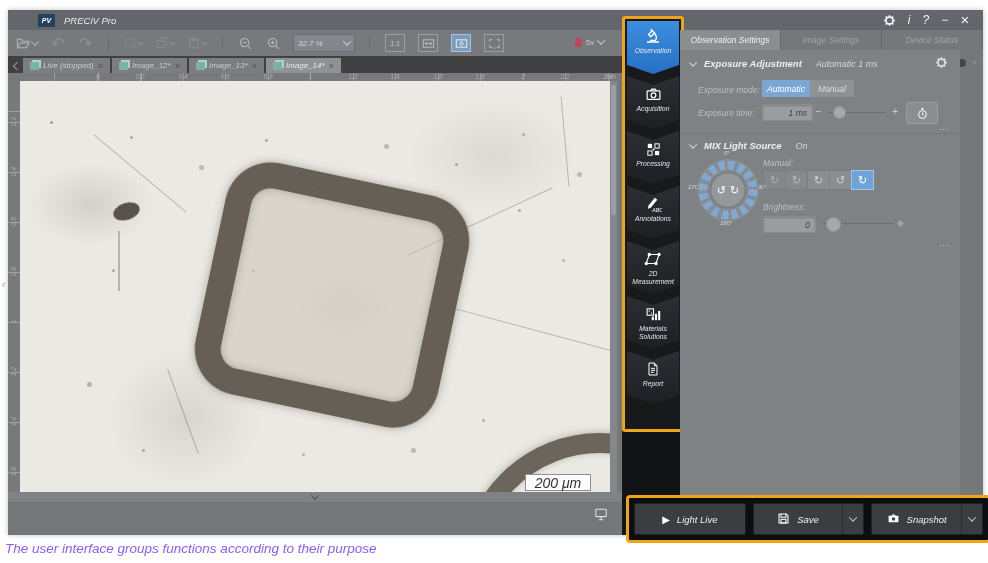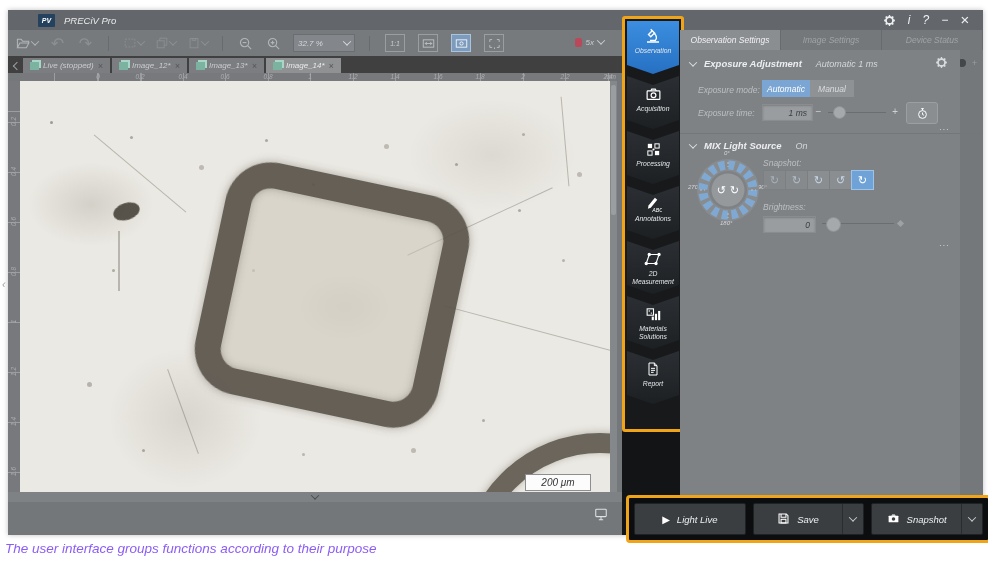--- a/index.html
+++ b/index.html
@@ -79,21 +79,21 @@
         background:rgba(62,57,49,.85);transform:rotate(-18deg);filter:blur(.6px);}
   .scr{position:absolute;height:1px;background:rgba(92,86,74,.35);}
   .speck{position:absolute;left:30px;top:40px;width:3px;height:3px;border-radius:50%;background:rgba(85,80,68,.5);
     box-shadow:80px 15px 0 rgba(85,80,68,.42),150px 45px 0 1px rgba(85,80,68,.3),215px 18px 0 rgba(85,80,68,.42),
       262px 62px 0 rgba(85,80,68,.34),335px 24px 0 1px rgba(85,80,68,.3),405px 42px 0 rgba(85,80,68,.42),
       472px 12px 0 rgba(85,80,68,.35),528px 52px 0 1px rgba(85,80,68,.3),62px 148px 0 rgba(85,80,68,.42),
       38px 262px 0 1px rgba(85,80,68,.35),92px 328px 0 rgba(85,80,68,.42),162px 378px 0 rgba(85,80,68,.35),
       362px 328px 0 1px rgba(85,80,68,.3),432px 298px 0 rgba(85,80,68,.4),512px 138px 0 rgba(85,80,68,.35),
       468px 88px 0 rgba(85,80,68,.4),252px 332px 0 rgba(85,80,68,.33),202px 148px 0 rgba(85,80,68,.3);}
   .scalebar{position:absolute;left:505px;top:393px;width:64px;height:15px;background:#fcfcfc;border:1px solid #8e8e8e;
-            font-size:10px;color:#333;display:flex;align-items:center;justify-content:center;}
+            font-size:14px;color:#333;display:flex;align-items:center;justify-content:center;}
   .vscroll{position:absolute;left:602px;top:71px;width:7px;height:411px;background:#85888b;}
   .vscroll .handle{position:absolute;left:1px;top:4px;width:5px;height:130px;background:#9b9ea1;border-radius:2px;}
   .hscrollstrip{position:absolute;left:0;top:482px;width:614px;height:10px;background:#7f8285;display:flex;
                 align-items:center;justify-content:center;}
   .bottomstrip{position:absolute;left:0;top:492px;width:614px;height:33px;background:#74777a;}
   .monitor-ic{position:absolute;right:14px;top:5px;width:14px;height:14px;}
   .collapse-left{position:absolute;left:-6px;top:268px;color:#9fa2a5;font-size:11px;}
 
   
   .column{position:absolute;left:614px;top:18px;width:58px;height:507px;background:#121416;}
@@ -473,21 +473,21 @@
           <circle cx="32" cy="32" r="25" fill="none" stroke="#7fa9d3" stroke-width="9" stroke-dasharray="6 3.8"></circle>
           <circle cx="32" cy="32" r="16.5" fill="#96999c"></circle>
           <path d="M32 4v5M32 55v5M4 32h5M55 32h5" stroke="#bcbfc1" stroke-width="1" stroke-dasharray="2 2"></path>
         </svg>
         <div class="ringarrows">
           <span>↺</span>
           <span>↻</span>
         </div>
       </div>
 
-      <span class="plabel" style="left:83px;top:128px;">Snapshot:</span>
+      <span class="plabel" style="left:83px;top:128px;">Manual:</span>
       <div class="segbtn" style="left:83px;top:140px;opacity:.55;">
           <span>↻</span>
         </div>
       <div class="segbtn" style="left:105px;top:140px;opacity:.7;">
           <span>↻</span>
         </div>
       <div class="segbtn" style="left:127px;top:140px;">
           <span>↻</span>
         </div>
       <div class="segbtn" style="left:149px;top:140px;">

